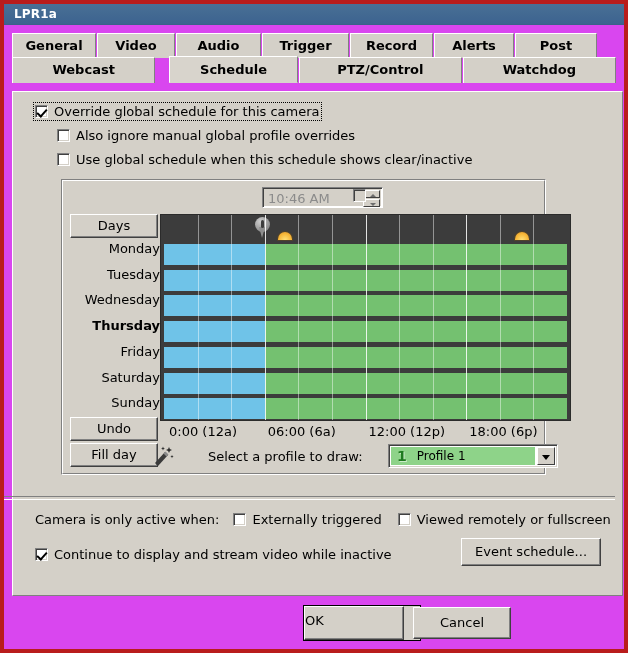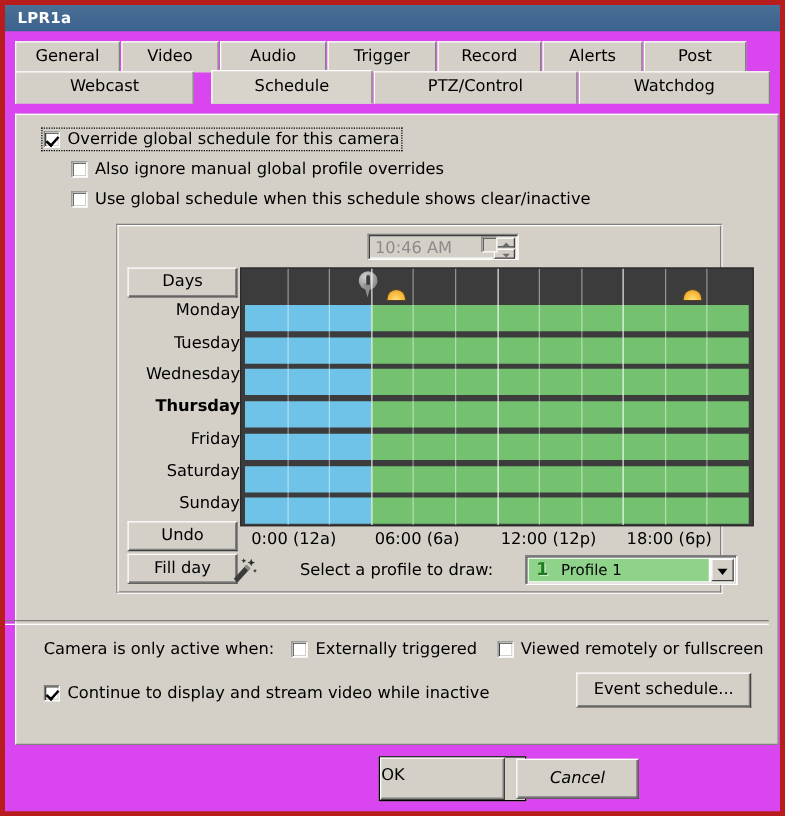--- a/index.html
+++ b/index.html
@@ -14,21 +14,21 @@
   }
   
   #titlebar{
     height:21px;box-sizing:border-box;
     background:linear-gradient(to bottom,#4a6f96 0%,#436a92 45%,#3d6390 100%);
     display:flex;align-items:center;padding-left:10px;
     border-bottom:1px solid #3b6189;
   }
   #titlebar .title{color:#fff;font-weight:bold;font-size:12px;letter-spacing:.2px;}
   
-  #tabarea{position:relative;padding:8px 8px 0 8px;}
+  #tabarea{position:relative;padding:8px 8px 0 8px;font-weight:bold;}
   .tabrow{display:flex;position:relative;}
   .tab{
     box-sizing:border-box;height:25px;line-height:23px;text-align:center;
     background:#d4d0c8;border-top:1px solid #fff;border-left:1px solid #fff;
     border-right:1px solid #808080;border-bottom:none;font-size:13px;
     color:#000;position:relative;margin-right:1px;
   }
   .tab:last-child{margin-right:0;}
   .tab.sel{background:#d8d4cc;z-index:5;}
   .tabrow2{margin-top:-1px;}
@@ -53,21 +53,21 @@
     content:"";position:absolute;left:3px;top:1px;width:4px;height:8px;
     border:solid #000;border-width:0 2px 2px 0;transform:rotate(42deg);
   }
   .box.dis{background:#d4d0c8;}
   .chk .lbl{margin-left:6px;font-size:13px;white-space:nowrap;}
   .focusbox{outline:1px dotted #000;outline-offset:1px;}
   
   #groupbox{
     position:absolute;left:48px;top:87px;width:485px;height:296px;
     box-sizing:border-box;
-    border:1px solid #808080;border-right-color:#fff;border-bottom-color:#fff;margin-left:32px;
+    border:1px solid #808080;border-right-color:#fff;border-bottom-color:#fff;
   }
   #groupinner{
     position:absolute;left:0;top:0;right:0;bottom:0;
     border:1px solid #fff;border-right-color:#808080;border-bottom-color:#808080;
   }
   
   #timefield{
     position:absolute;left:199px;top:6px;width:121px;height:21px;box-sizing:border-box;
     background:#d4d0c8;border:1px solid #808080;border-right-color:#fff;border-bottom-color:#fff;
     box-shadow: inset 1px 1px 0 #404040, inset -1px -1px 0 #fff;
@@ -175,21 +175,21 @@
   #sep{position:absolute;left:0;top:492px;width:611px;height:2px;border-top:1px solid #808080;border-bottom:1px solid #fff;}
   
   .dlgbtn{position:absolute;height:32px;line-height:29px;width:98px;font-size:13px;}
   #okbtn{left:301px;top:603px;}
   #okbtn .inner{
     position:absolute;left:0;top:0;right:0;bottom:0;
     border:1px solid #fff;border-right-color:#404040;border-bottom-color:#404040;
     box-shadow: inset -1px -1px 0 #808080;line-height:28px;
   }
   #okwrap{position:absolute;left:299px;top:601px;width:118px;height:36px;border:1px solid #000;box-sizing:border-box;background:#d4d0c8;}
-  #cancelbtn{left:409px;top:603px;font-style:italic;}
+  #cancelbtn{left:409px;top:603px;}
   #helpbtn{left:518px;top:603px;}
 </style>
 </head>
 <body>
 
 <div id="window">
 
   <div id="titlebar">
     <span class="title">LPR1a</span>
   </div>

